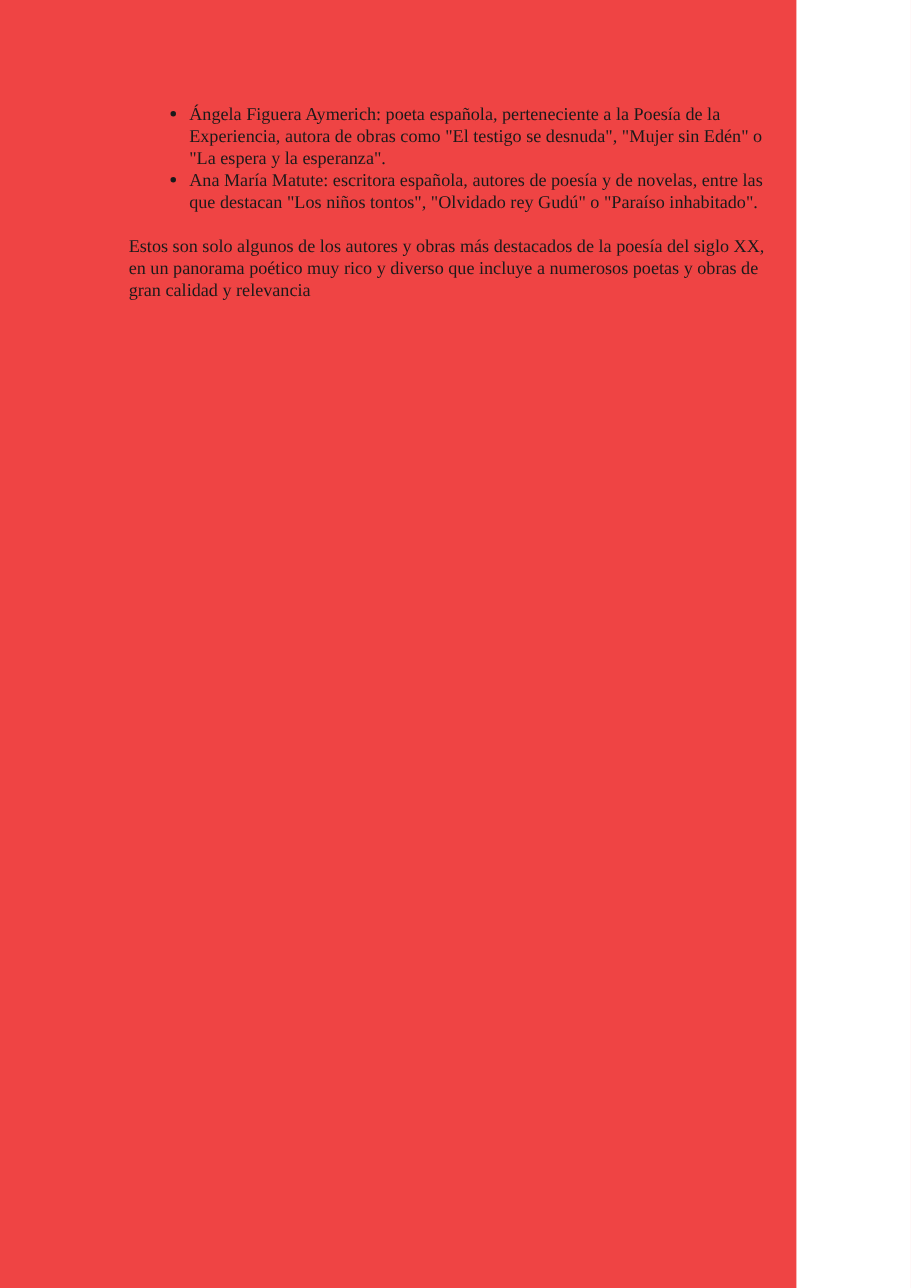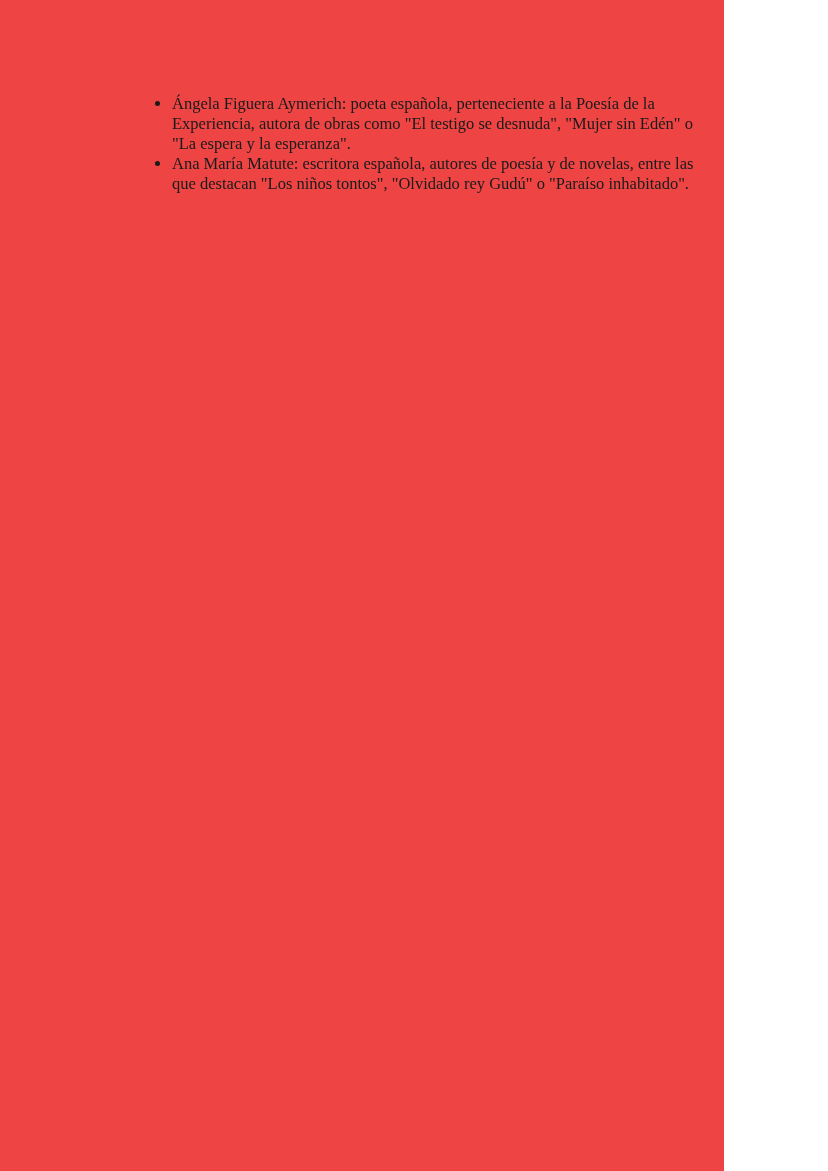--- a/index.html
+++ b/index.html
@@ -40,14 +40,15 @@
 </style>
 </head>
 <body>
 
 <div class="page">
   <div class="content">
     <ul class="bullet-list">
       <li>Ángela Figuera Aymerich: poeta española, perteneciente a la Poesía de la Experiencia, autora de obras como "El testigo se desnuda", "Mujer sin Edén" o "La espera y la esperanza".</li>
       <li>Ana María Matute: escritora española, autores de poesía y de novelas, entre las que destacan "Los niños tontos", "Olvidado rey Gudú" o "Paraíso inhabitado".</li>
     </ul>
+    <p class="closing">Estos son solo algunos de los autores y obras más destacados de la poesía del siglo XX, en un panorama poético muy rico y diverso que incluye a numerosos poetas y obras de gran calidad y relevancia</p>
   </div>
 </div>
 
 </body></html>

